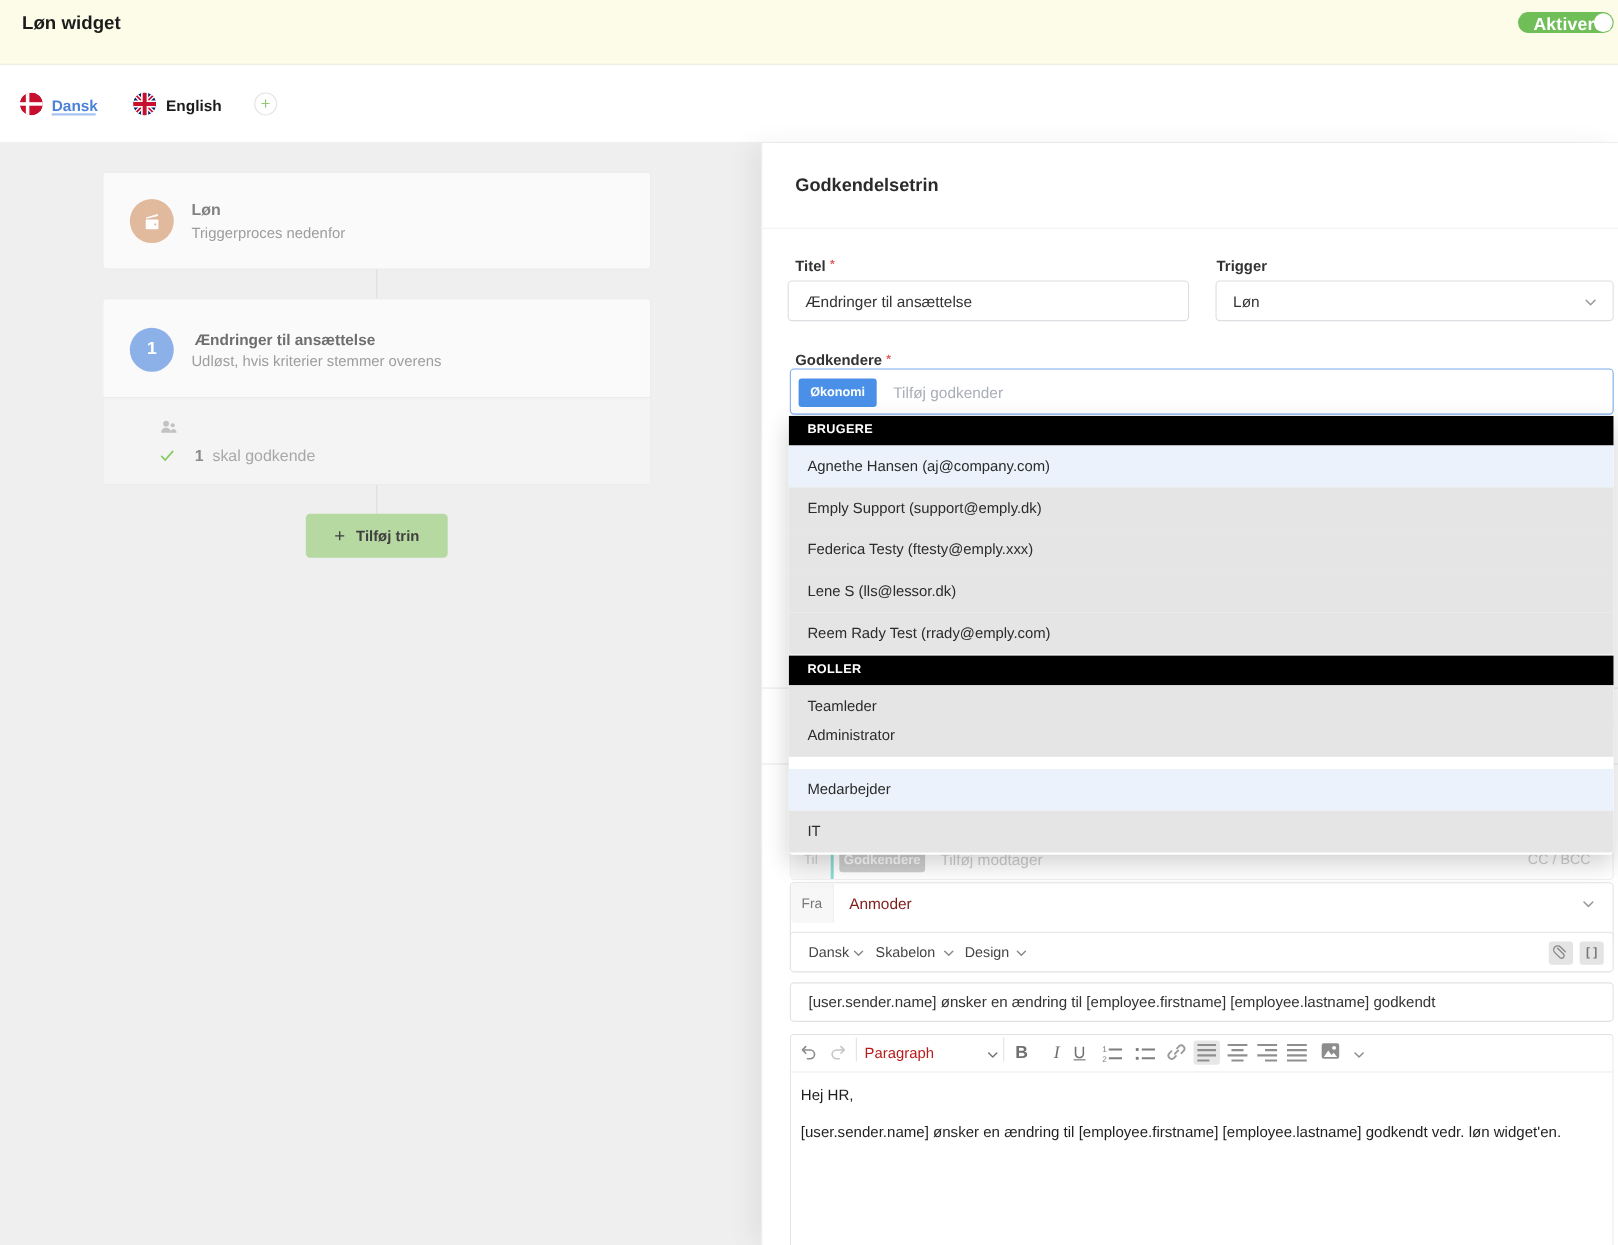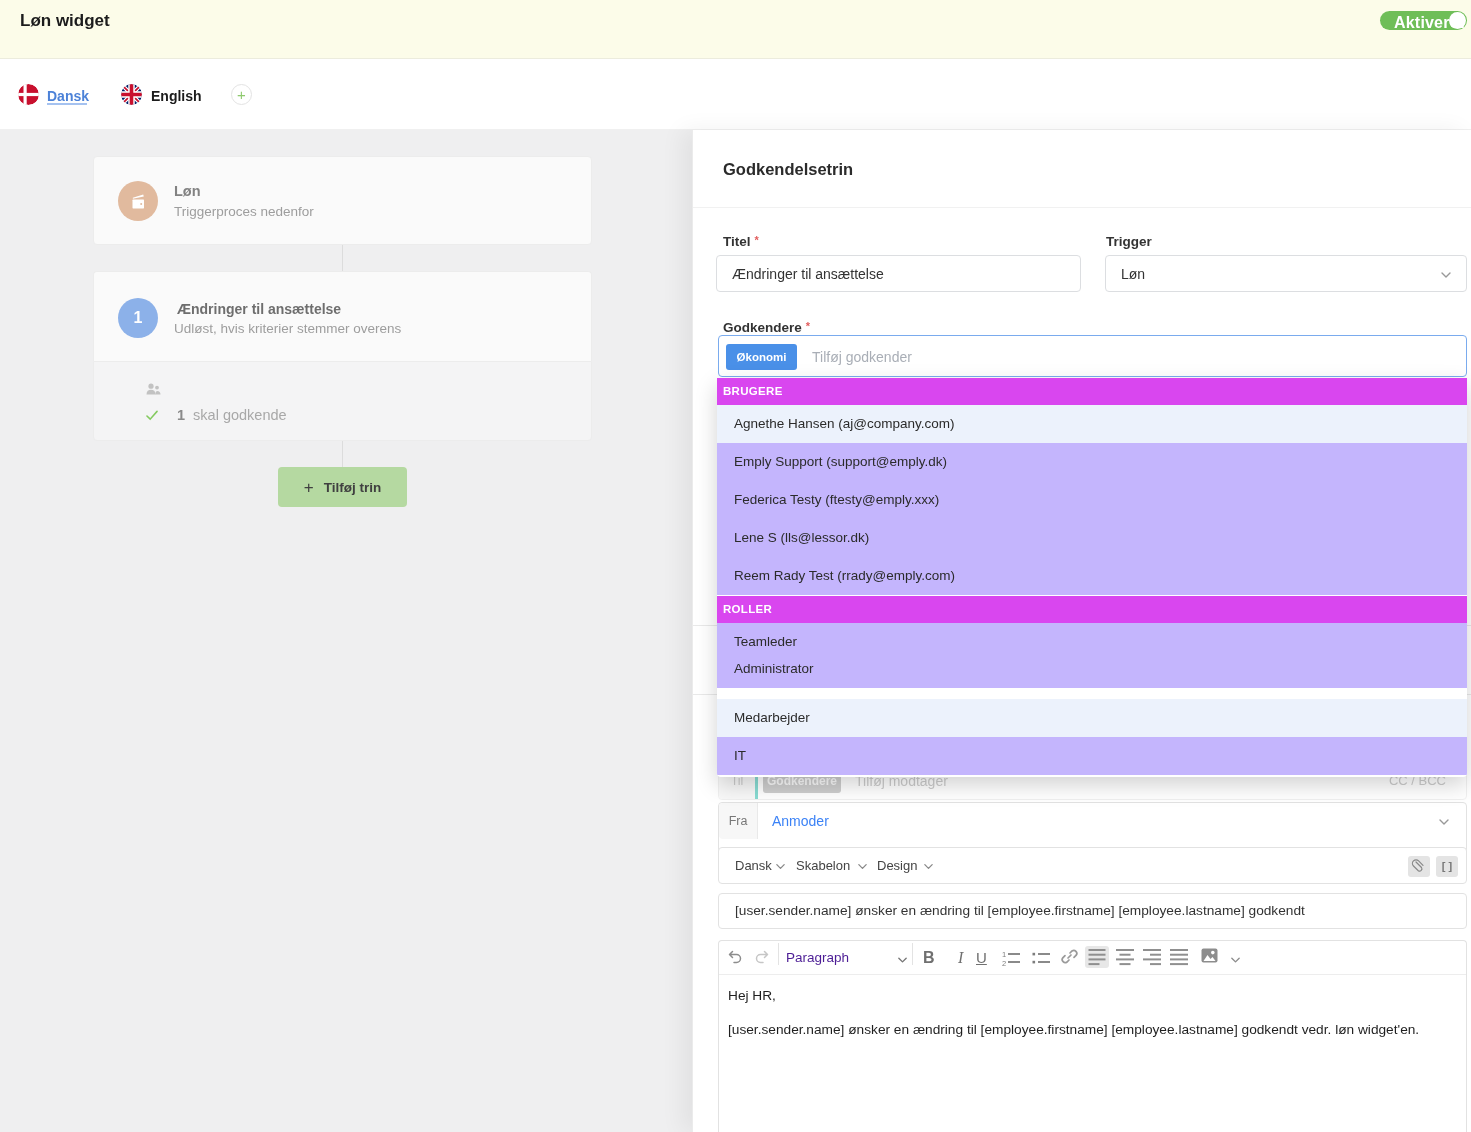--- a/index.html
+++ b/index.html
@@ -51,38 +51,38 @@
 .chev { position:absolute; width:12px; height:12px; }
 .chev svg { display:block; }
 
 
 #gods-input { left:718px; top:335px; width:749px; height:42px; border:1px solid #7aabee; border-radius:4px; background:#fff; }
 #chip { position:absolute; left:7px; top:8px; width:71px; height:26px; background:#4a90e8; border-radius:3px; color:#fff; font-size:11.5px; font-weight:bold; text-align:center; line-height:26px; }
 #gods-ph { position:absolute; left:93px; top:13px; font-size:14px; color:#a9aeb6; }
 
 
 #dropdown { left:717px; top:378px; width:750px; height:399px; background:#fff; box-shadow:0 8px 22px rgba(0,0,0,0.18); border-radius:0 0 4px 4px; overflow:hidden; }
-.dd-band { position:absolute; left:0; width:750px; height:27px; background:#d946ef; color:#fff; font-size:11.5px; font-weight:bold; letter-spacing:.3px; line-height:27px; padding-left:6px; }
-.dd-item { position:absolute; left:0; width:750px; height:38px; font-size:13.5px; color:#2b2b2b; line-height:38px; padding-left:17px; background:#c4b5fd; }
+.dd-band { position:absolute; left:0; width:750px; height:27px; background:#000000; color:#fff; font-size:11.5px; font-weight:bold; letter-spacing:.3px; line-height:27px; padding-left:17px; }
+.dd-item { position:absolute; left:0; width:750px; height:38px; font-size:13.5px; color:#2b2b2b; line-height:38px; padding-left:17px; background:#e5e5e5; }
 .dd-item.hl { background:#ecf2fc; }
 
 
 .hline { position:absolute; background:#e9e9e9; height:1px; }
 
 
 .erow { position:absolute; left:718px; width:749px; background:#fff; border:1px solid #e2e2e2; border-radius:4px; }
 .faded { opacity:.5; }
 #til-row { top:762px; height:38px; }
 #til-label { position:absolute; left:0; top:0; width:39px; height:36px; background:#f2f2f2; border-right:3px solid #14b8a6; border-radius:4px 0 0 4px; color:#9a9a9a; font-size:12.5px; text-align:center; line-height:36px; }
 #til-chip { position:absolute; left:44px; top:6px; width:78px; height:24px; background:#9e9e9e; border-radius:3px; color:#f4f4f4; font-size:12px; font-weight:bold; text-align:center; line-height:24px; }
 #til-ph { position:absolute; left:136px; top:10px; font-size:14px; color:#9a9a9a; }
 #til-cc { position:absolute; right:20px; top:10px; font-size:13px; color:#9a9a9a; }
 #fra-row { top:802px; height:54px; }
 #fra-label { position:absolute; left:0; top:0; width:39px; height:36px; background:#f7f7f7; border-right:1px solid #e9e9e9; border-radius:4px 0 0 4px; color:#777; font-size:12.5px; text-align:center; line-height:36px; }
-#fra-val { position:absolute; left:53px; top:10px; font-size:14px; color:#3b82f6; }
+#fra-val { position:absolute; left:53px; top:10px; font-size:14px; color:#7f1d1d; }
 #tpl-row { top:847px; height:37px; }
 .tpl-item { position:absolute; top:10px; font-size:13px; color:#444; }
 .sqbtn { position:absolute; top:8px; width:22px; height:21px; background:#e4e4e4; border-radius:3px; color:#777; }
 #subj-row { top:893px; height:36px; }
 #subj-txt { position:absolute; left:16px; top:9px; font-size:13.7px; color:#333; }
 #editor { left:718px; top:940px; width:749px; height:192px; background:#fff; border:1px solid #e2e2e2; border-radius:4px 4px 0 0; border-bottom:none; }
 #ed-toolbar { position:absolute; left:0; top:0; width:747px; height:34px; border-bottom:1px solid #ededed; }
 .ti { position:absolute; top:7px; height:20px; color:#6e6e6e; }
 .tsep { position:absolute; top:6px; width:1px; height:22px; background:#e3e3e3; }
 #ed-body { position:absolute; left:9px; top:45px; font-size:13.7px; color:#1f1f1f; line-height:20px; }
@@ -241,21 +241,21 @@
 
   <div class="abs" id="editor">
     <div id="ed-toolbar">
       <span class="ti" style="left:8px; top:8px;"><svg width="16" height="16" viewBox="0 0 16 16">
             <path d="M5.5 2.5 L2.5 5.5 L5.5 8.5 M2.8 5.5 H9.5 a4 4 0 0 1 0 8 H7" stroke="#8d8d8d" stroke-width="1.5" fill="none" stroke-linecap="round" stroke-linejoin="round"></path>
           </svg></span>
       <span class="ti" style="left:35px; top:8px;"><svg width="16" height="16" viewBox="0 0 16 16">
             <path d="M10.5 2.5 L13.5 5.5 L10.5 8.5 M13.2 5.5 H6.5 a4 4 0 0 0 0 8 H9" stroke="#c6c6c6" stroke-width="1.5" fill="none" stroke-linecap="round" stroke-linejoin="round"></path>
           </svg></span>
       <span class="tsep" style="left:59px; top:2px; height:22px;"></span>
-      <span class="ti" style="left:67px; top:9px; font-size:13.5px; color:#4c1d95;">Paragraph</span>
+      <span class="ti" style="left:67px; top:9px; font-size:13.5px; color:#b91c1c;">Paragraph</span>
       <span class="ti" style="left:178px; top:11px;"><svg width="11" height="11" viewBox="0 0 12 12">
             <path d="M2 3.5 L6 7.5 L10 3.5" stroke="#777" stroke-width="1.5" fill="none" stroke-linecap="round" stroke-linejoin="round"></path>
           </svg></span>
       <span class="tsep" style="left:193px; top:2px; height:22px;"></span>
       <span class="ti" style="left:204px; top:8px; font-size:16px; font-weight:bold; color:#707070;">B</span>
       <span class="ti" style="left:239px; top:8px; font-size:16px; font-style:italic; font-family:'Liberation Serif',serif; color:#707070;">I</span>
       <span class="ti" style="left:257px; top:8px; font-size:15px; text-decoration:underline; color:#707070;">U</span>
       <span class="ti" style="left:282px; top:7px;"><svg width="21" height="20" viewBox="0 0 21 20">
             <g stroke="#7d7d7d" stroke-width="1.8">
               <line x1="7" y1="6" x2="19" y2="6"></line>

